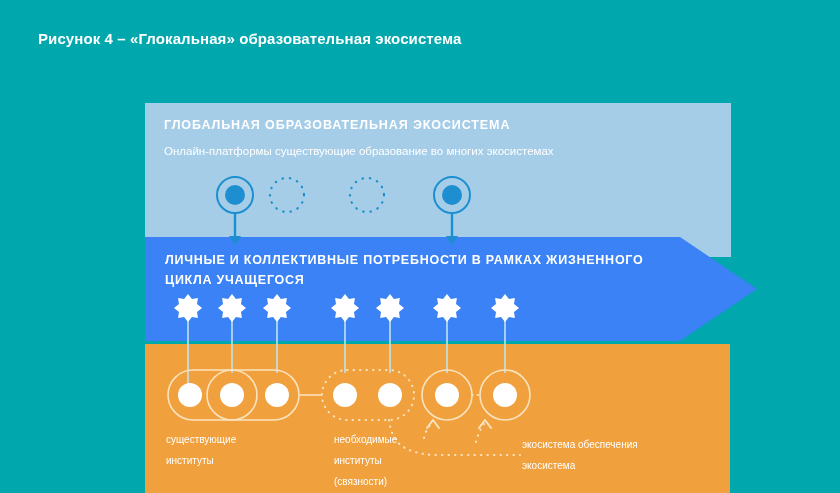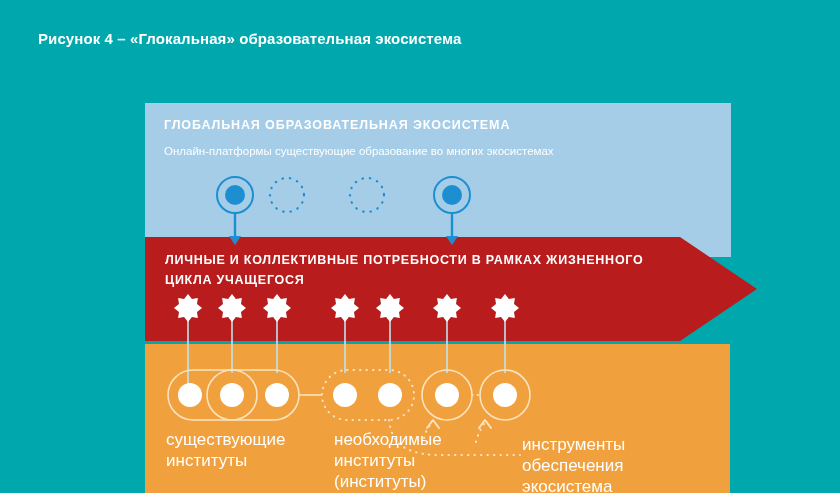--- a/index.html
+++ b/index.html
@@ -29,37 +29,37 @@
     letter-spacing:0.9px;white-space:nowrap;
   }
   .panel-global .gsub{
     position:absolute;left:19px;top:42px;
     font-size:11.5px;color:#ffffff;white-space:nowrap;
   }
 
   
   .panel-needs{
     position:absolute;left:145px;top:237px;width:612px;height:104px;
-    background:#b91c1c;
+    background:#3b82f6;
     clip-path:polygon(0 0, 535px 0, 612px 52px, 535px 104px, 0 104px);
   }
   .panel-needs .ntitle{
     position:absolute;left:20px;top:13px;width:520px;
     font-size:12.5px;font-weight:bold;color:#ffffff;
     letter-spacing:0.75px;line-height:20px;
   }
 
   
   .panel-inst{
     position:absolute;left:145px;top:344px;width:585px;height:149px;
     background:#f0a03c;
   }
   .panel-inst .lbl{
     position:absolute;
-    font-size:17px;color:#ffffff;line-height:21px;
+    font-size:10px;color:#ffffff;line-height:21px;
   }
   .lbl-existing{left:21px;top:85px;width:150px;}
   .lbl-future{left:189px;top:85px;width:140px;}
   .lbl-tools{left:377px;top:90px;width:200px;}
 
   svg{display:block;}
   .ovl{position:absolute;left:0;top:0;width:840px;height:493px;pointer-events:none;}
 </style>
 </head>
 <body>
@@ -78,24 +78,24 @@
   </div>
 
   <div class="panel-inst">
     <div class="lbl lbl-existing">
       <div>существующие</div>
       <div>институты</div>
     </div>
     <div class="lbl lbl-future">
       <div>необходимые</div>
       <div>институты</div>
-      <div>(институты)</div>
+      <div>(связности)</div>
     </div>
     <div class="lbl lbl-tools">
-      <div>инструменты обеспечения</div>
+      <div>экосистема обеспечения</div>
       <div>экосистема</div>
     </div>
   </div>
 
   <svg class="ovl" viewBox="0 0 840 493">
     <defs>
       <g id="burst8">
         <path d="M0,-14 L3.9,-9.0 L9.9,-9.9 L9.0,-3.9 L14,0 L9.0,3.9 L9.9,9.9 L3.9,9.0 L0,14
                  L-3.9,9.0 L-9.9,9.9 L-9.0,3.9 L-14,0 L-9.0,-3.9 L-9.9,-9.9 L-3.9,-9.0 Z" fill="#ffffff"></path>
       </g>

